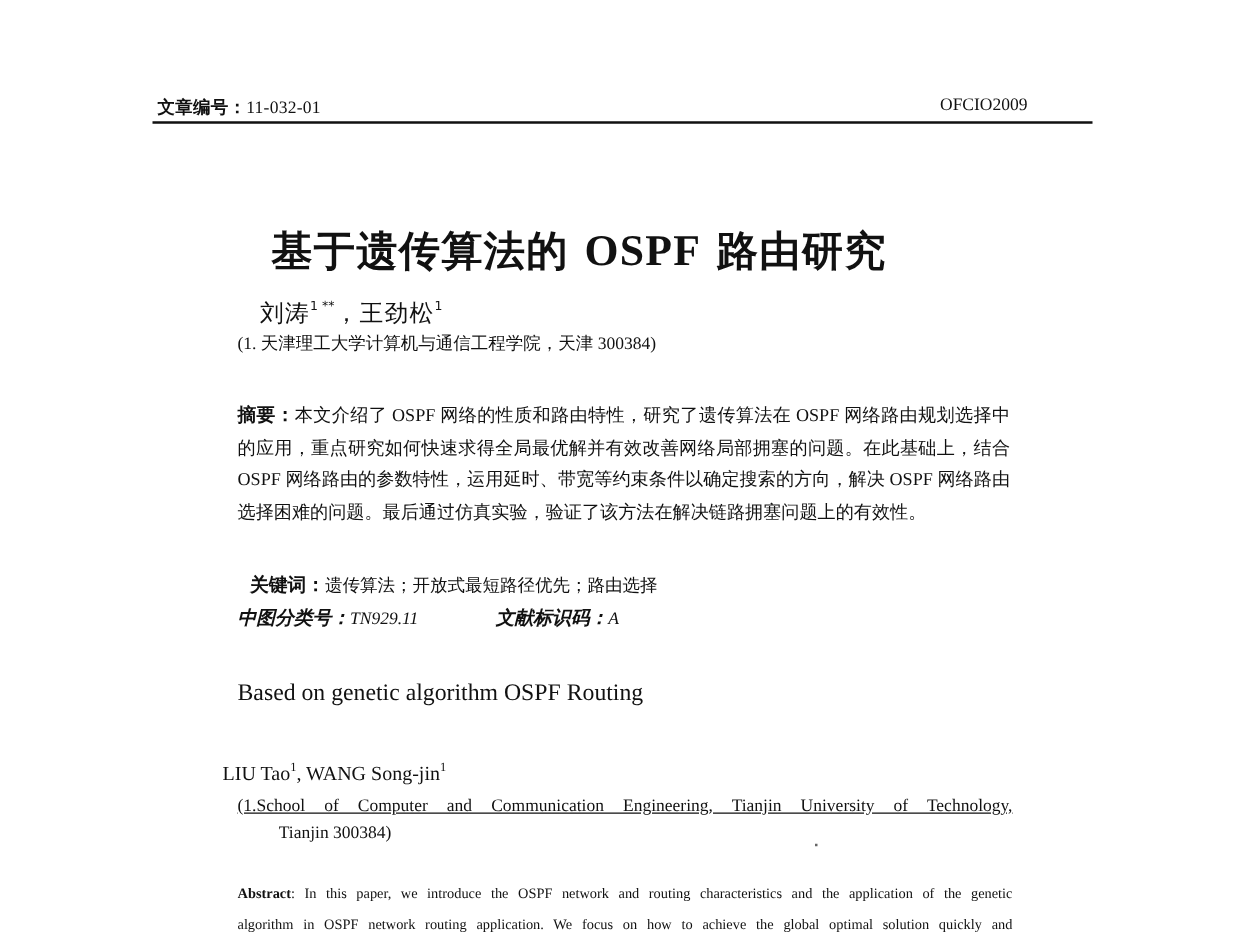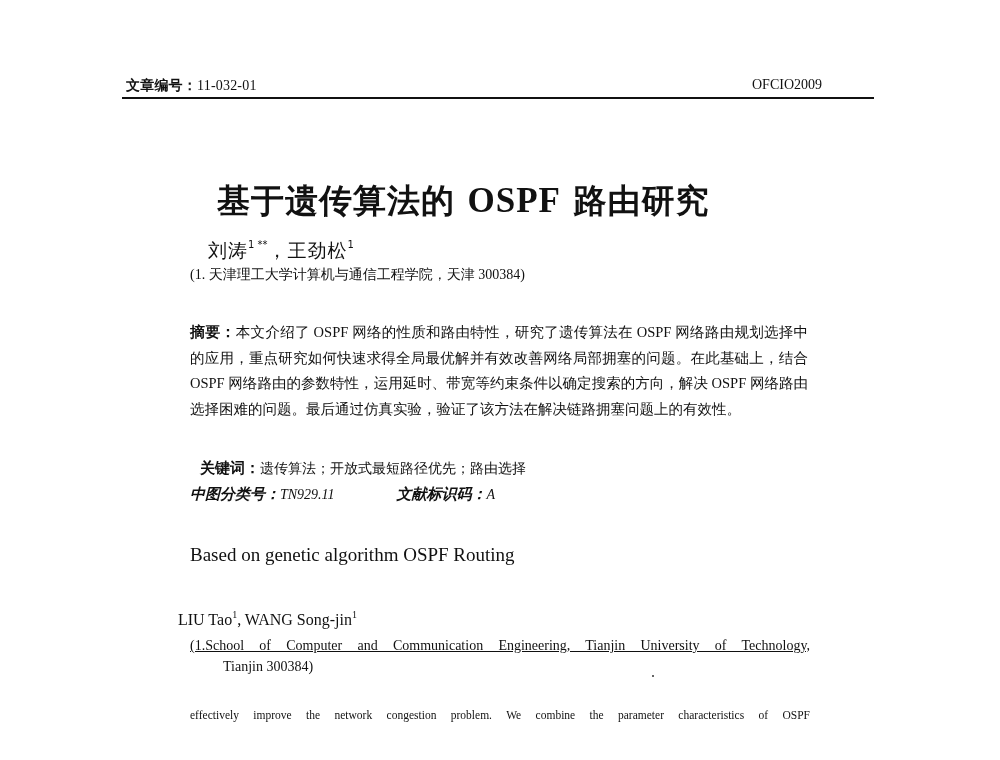--- a/index.html
+++ b/index.html
@@ -78,14 +78,16 @@
 
 <div class="abs authors-en">
   <span>LIU Tao</span><sup>1</sup><span>, </span><span>WANG Song-jin</span><sup>1</sup>
 </div>
 
 <div class="affil-en">(1.School of  Computer and Communication Engineering, Tianjin University of Technology,</div>
 <div class="abs affil-en2">Tianjin 300384)</div>
 <div class="speck"></div>
 
 <div class="abstract-en">
+  <span class="line"><span class="lbl">Abstract</span><span>:  </span><span>In this paper, we introduce the OSPF network and routing characteristics and the application of the genetic</span></span>
+  <span class="line">algorithm in OSPF network routing application. We focus on how to achieve the global optimal solution quickly and</span>
   <span class="line">effectively improve the network congestion problem. We combine the parameter characteristics of OSPF</span>
 </div>
 
 </body></html>

